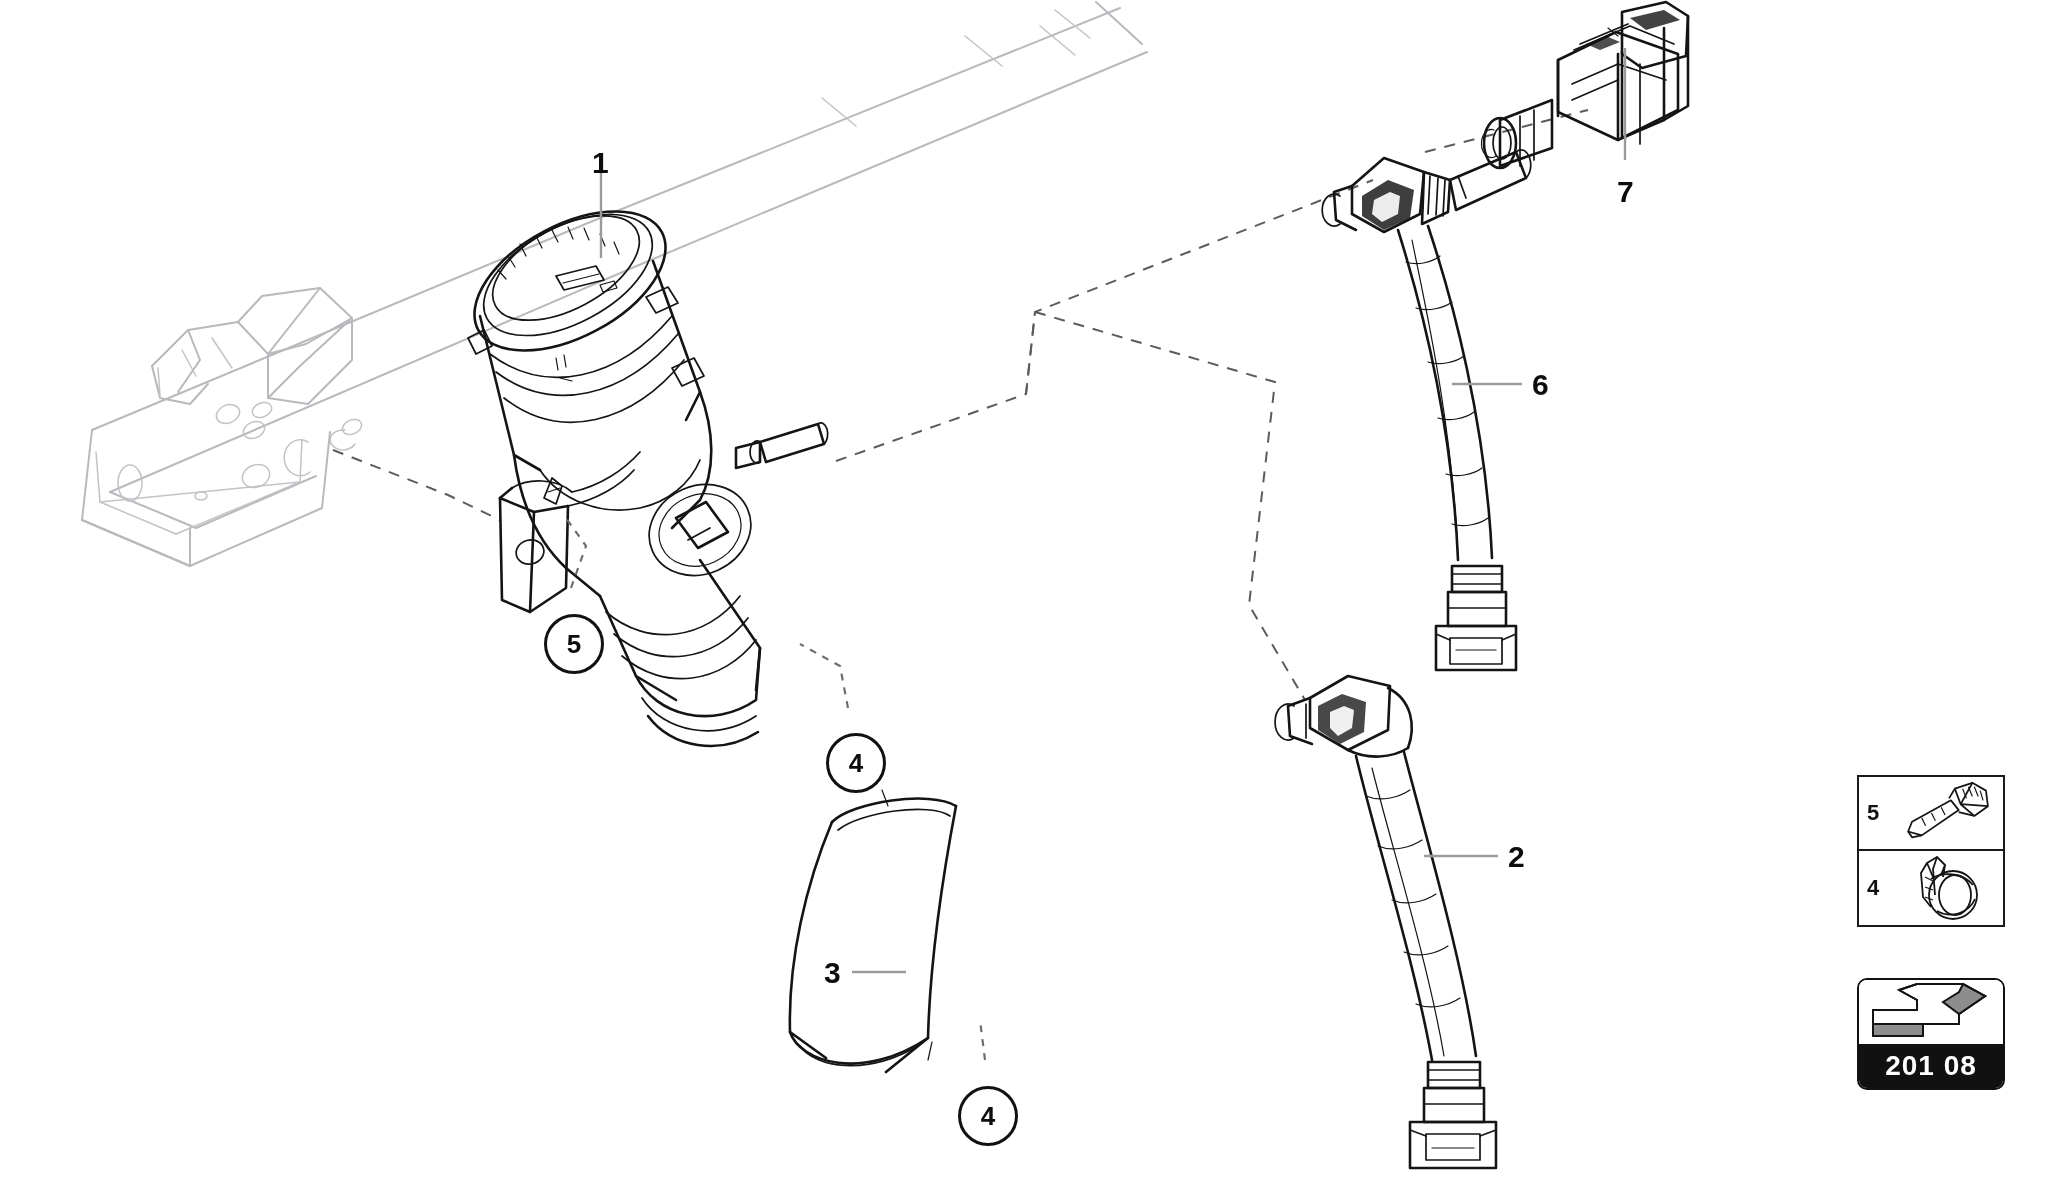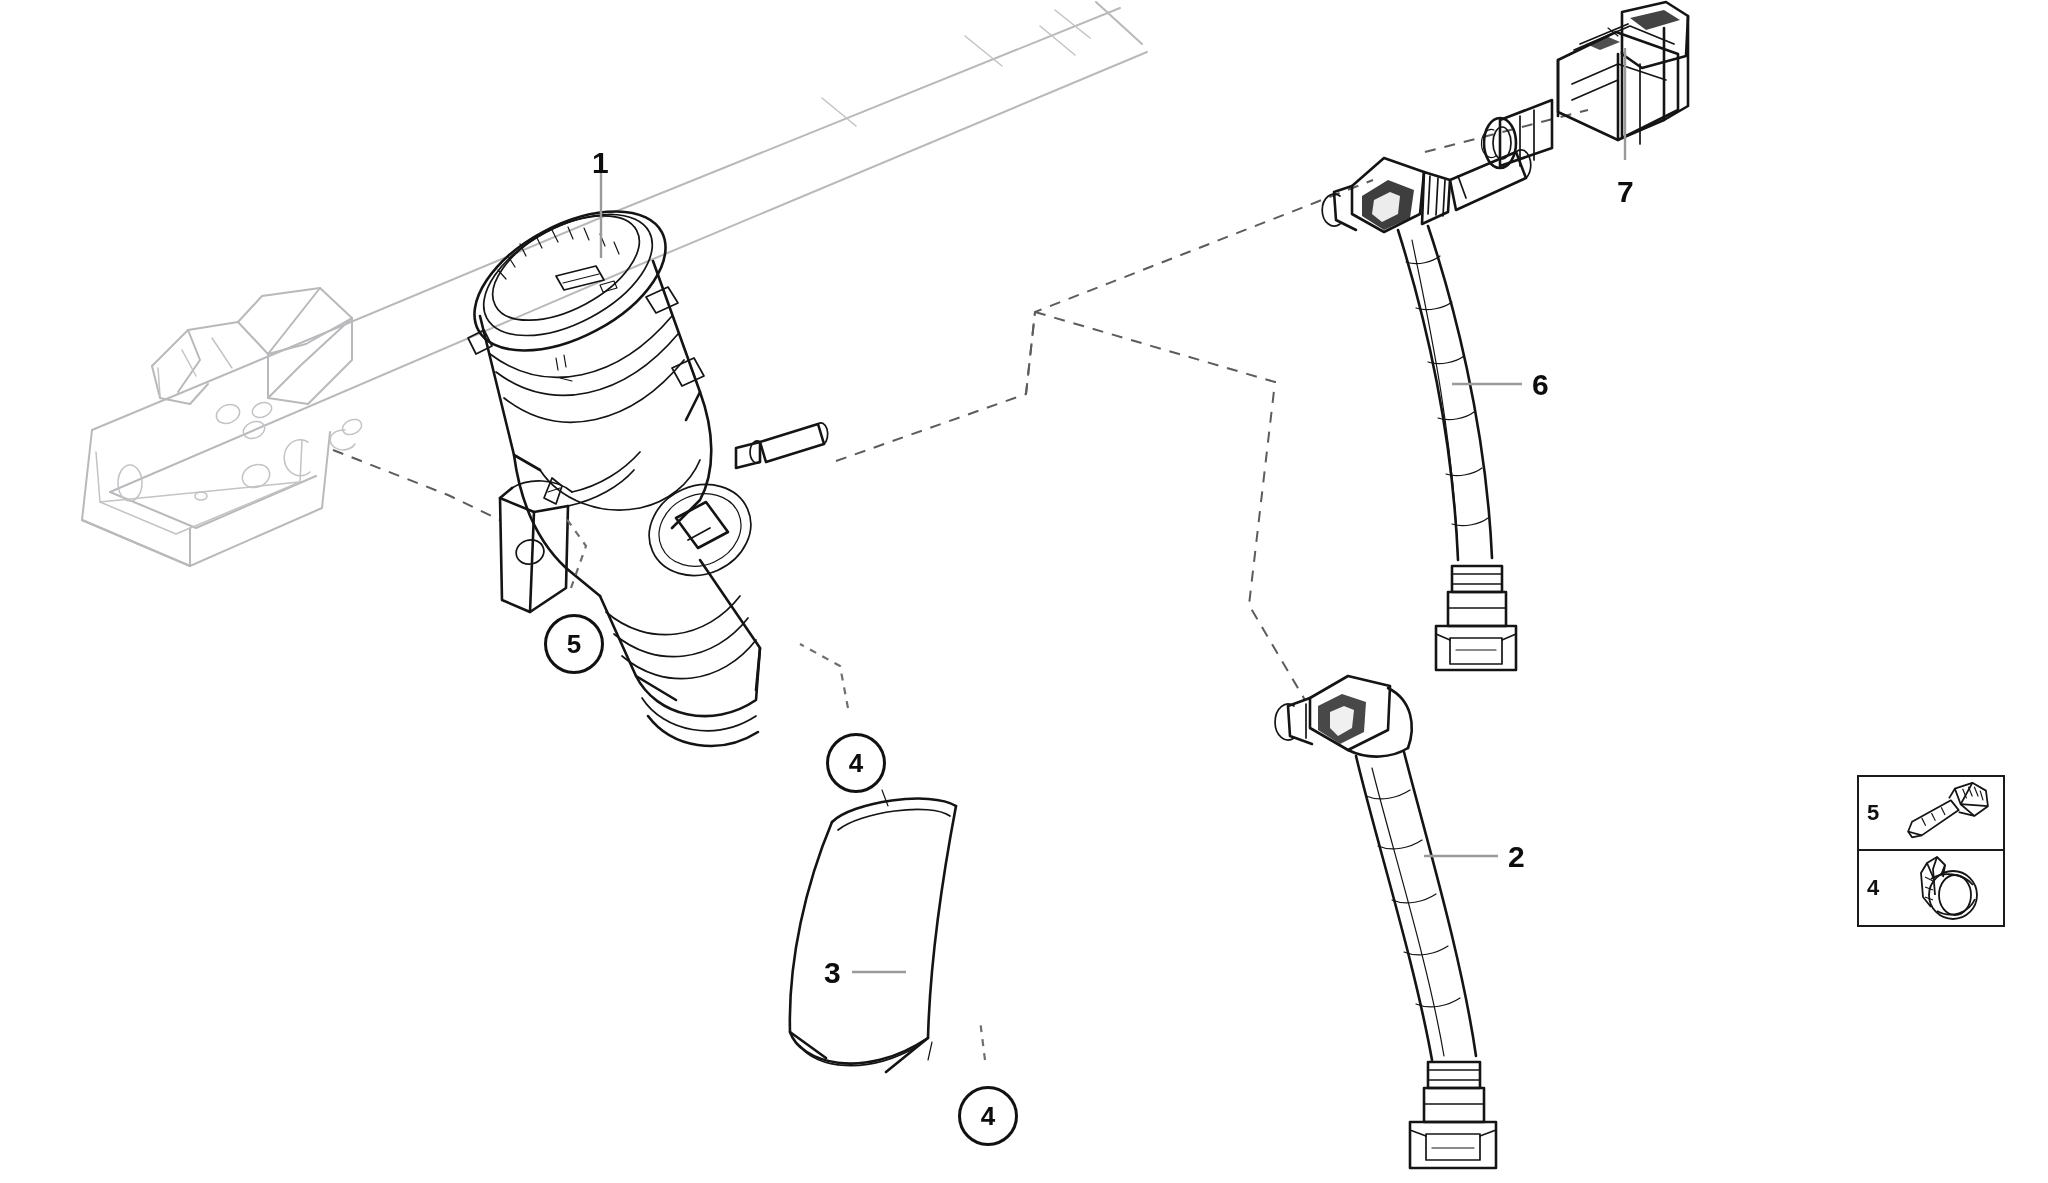--- a/index.html
+++ b/index.html
@@ -372,14 +372,24 @@
         </g>
         <g fill="none" stroke="#141414" stroke-width="1.1">
           <path d="M28 26 l8 4"></path>
             <path d="M28 36 l8 3"></path>
             <path d="M28 46 l8 3"></path>
         </g>
       </svg>
     </div>
   </div>
 
+  <div id="badge">
+    <svg id="badge-art" viewBox="0 0 144 66">
+      <path d="M14 44 L14 30 L58 30 L58 20 L40 10 L58 4 L104 4 L126 16 L100 34 L100 44 L64 44 L64 56 L14 56 Z" fill="#ffffff" stroke="#141414" stroke-width="2"></path>
+      <path d="M14 44 L14 56 L64 56 L64 44 Z" fill="#8d8d8d" stroke="#141414" stroke-width="2"></path>
+      <path d="M40 10 L58 4 L104 4 L126 16 L100 34 L100 44 L64 44 L64 56" fill="none" stroke="#141414" stroke-width="2"></path>
+      <path d="M100 34 L126 16 L104 4 L100 12 L84 22 Z" fill="#8d8d8d" stroke="#141414" stroke-width="2"></path>
+      <path d="M14 30 L58 30 L58 20 L40 10" fill="none" stroke="#141414" stroke-width="2"></path>
+    </svg>
+    <div id="badge-bar">201 08</div>
+  </div>
 
 </div>
 
 </body></html>

